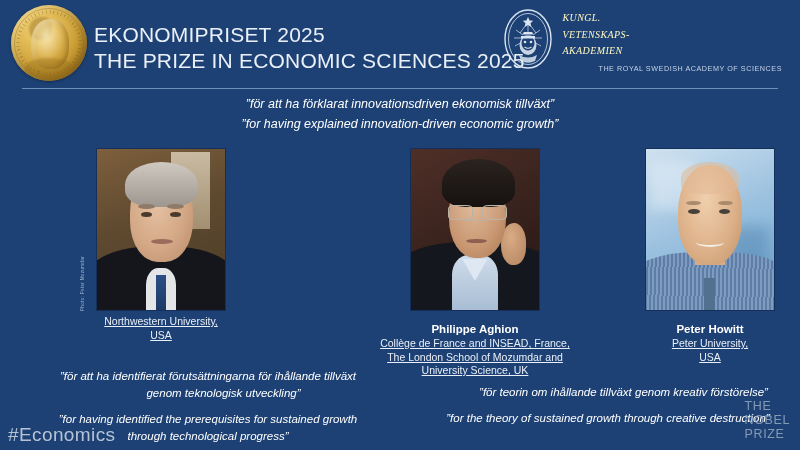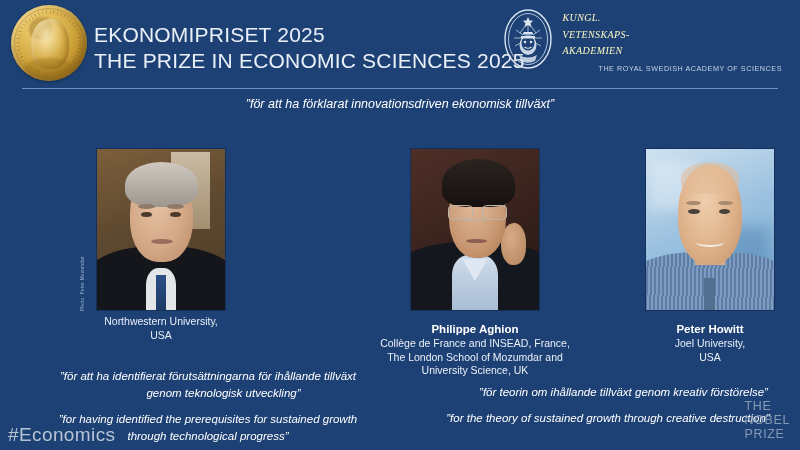--- a/index.html
+++ b/index.html
@@ -201,21 +201,21 @@
     background:#49423a; border-radius:50%; }
   .p3 .eye1{ left:33%; } .p3 .eye2{ left:57%; }
   .p3 .smile { position:absolute; left:39%; top:55%; width:22%; height:6%;
     border-bottom:2.2px solid #f2efe8; border-radius:0 0 50% 50%; }
 
   .lau-name {
     margin-top:7px; color:#ffffff; font-size:11.5px; font-weight:bold;
     line-height:15px;
   }
   .lau-aff {
-    color:#e9eff7; font-size:10.5px; line-height:13.5px;
+    color:#e9eff7; font-size:10.5px; line-height:13.5px;text-decoration:underline;
   }
 
   
   .bottom-citations { position:absolute; left:0; top:368px; width:800px; }
   .bc { position:absolute; top:0; text-align:center; color:#ffffff; font-style:italic; }
   .bc.left  { left:0px;   width:400px; }
   .bc.right { left:400px; width:400px; top:16px; }
   .bc div { font-size:11.5px; line-height:17px;margin-left:16px; }
   .bc .sv { margin-bottom:9px;padding-left:31px; }
 
@@ -276,20 +276,21 @@
       <div class="kv-line">AKADEMIEN</div>
       <div class="academy-sub">THE ROYAL SWEDISH ACADEMY OF SCIENCES</div>
     </div>
   </div>
 
   <div class="header-rule"></div>
 </div>
 
 <div class="top-citation">
   <div>”för att ha förklarat innovationsdriven ekonomisk tillväxt”</div>
+  <div>”for having explained innovation-driven economic growth”</div>
 </div>
 
 <div class="laureates">
 
   <div class="laureate l1">
     <div class="photo-wrap">
       <div class="photo p1">
         <div class="bg"></div>
           <div class="win"></div>
         <div class="suit"></div>
@@ -345,21 +346,21 @@
         <div class="head"></div>
           <div class="scalp"></div>
         <div class="brow1"></div>
           <div class="brow2"></div>
         <div class="eye1"></div>
           <div class="eye2"></div>
           <div class="smile"></div>
       </div>
     </div>
     <div class="lau-name">Peter Howitt</div>
-    <div class="lau-aff">Joel University,</div>
+    <div class="lau-aff">Peter University,</div>
     <div class="lau-aff">USA</div>
   </div>
 </div>
 
 <div class="bottom-citations">
   <div class="bc left">
     <div class="sv-1">”för att ha identifierat förutsättningarna för ihållande tillväxt</div>
     <div class="sv">genom teknologisk utveckling”</div>
     <div>”for having identified the prerequisites for sustained growth</div>
     <div>through technological progress”</div>

